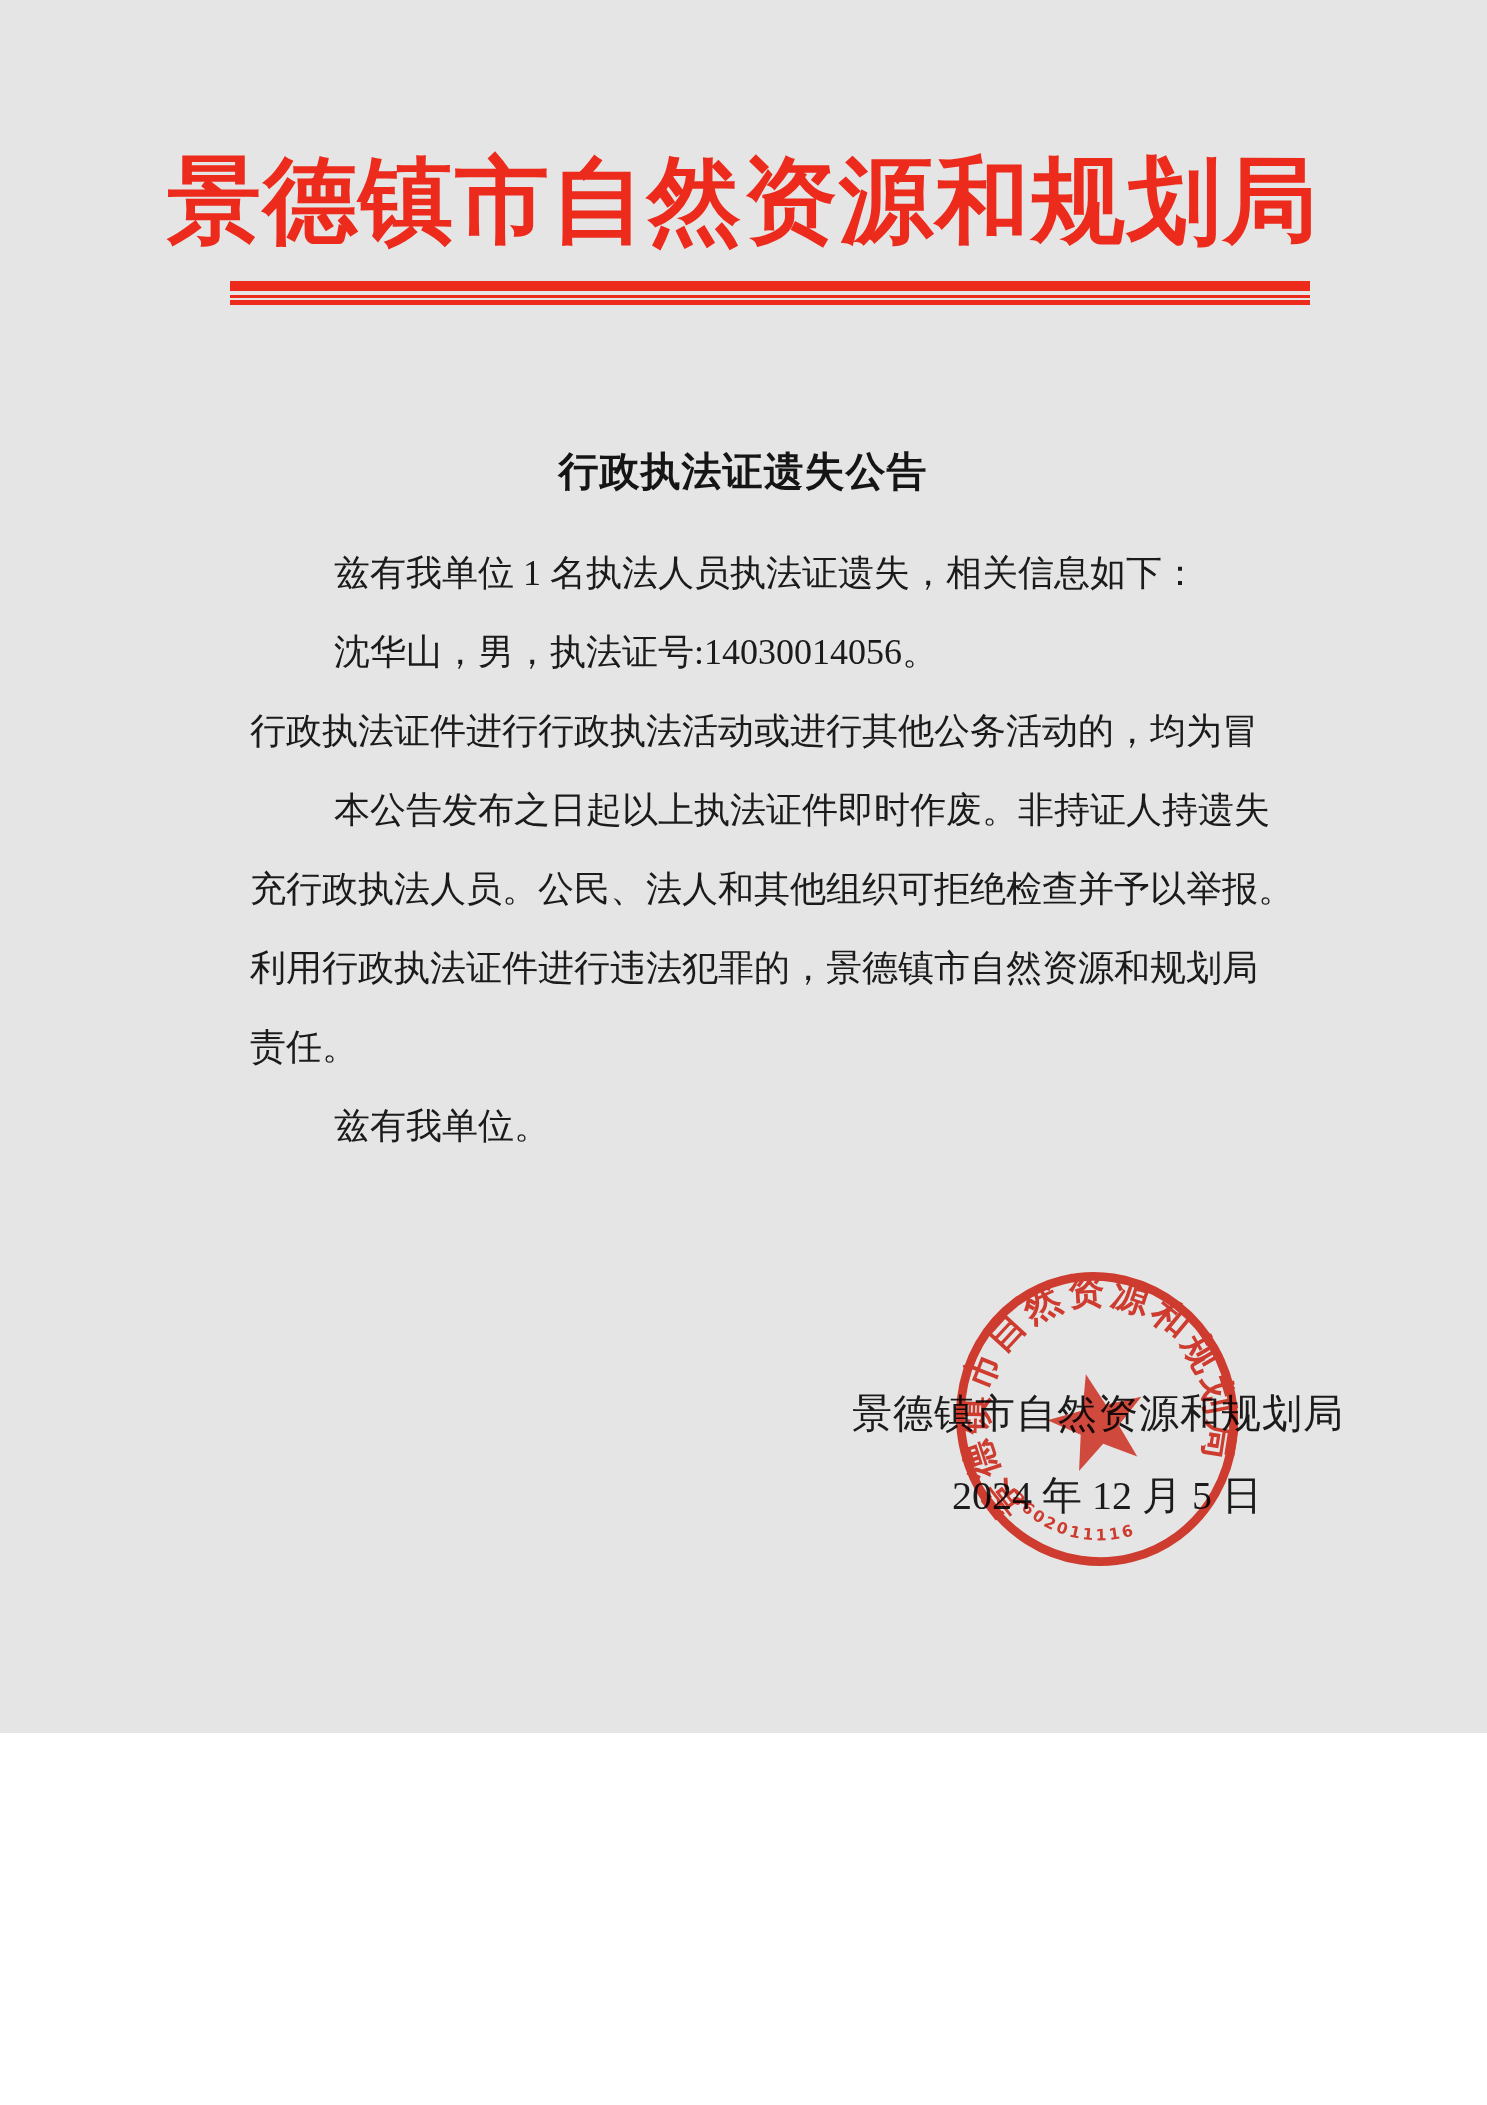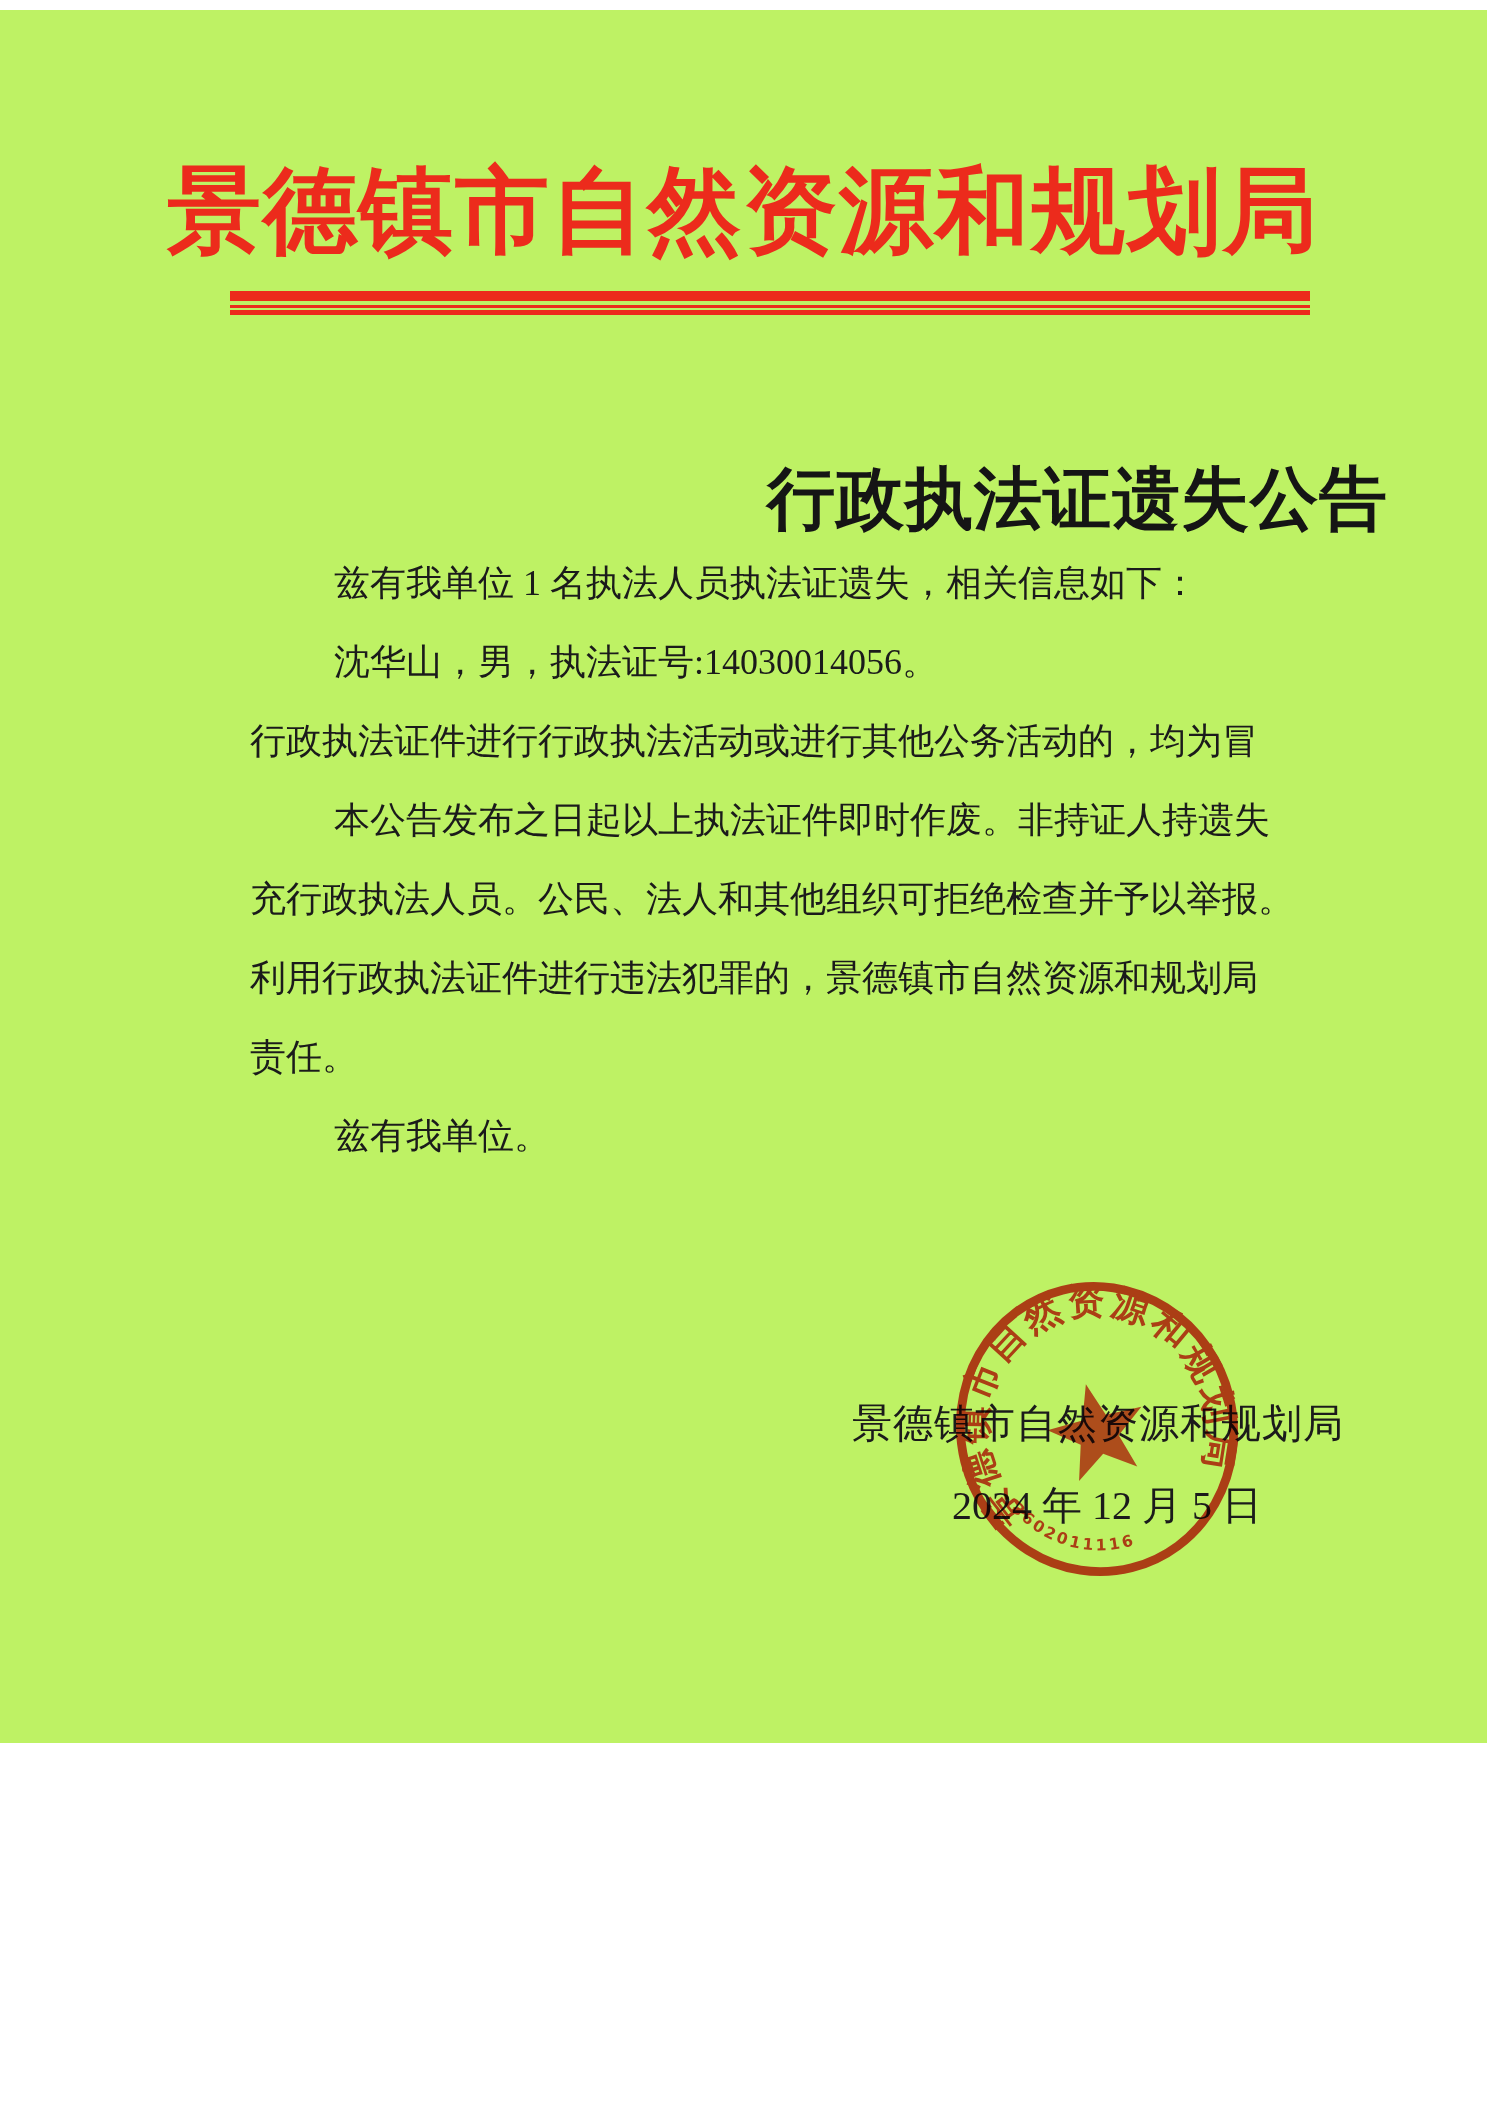--- a/index.html
+++ b/index.html
@@ -4,22 +4,22 @@
 <style>
   html, body {
     margin: 0;
     padding: 0;
     background: #ffffff;
   }
   .page {
     position: relative;
     width: 1487px;
     height: 1733px;
-    margin: 10px auto;
-    background: #bef264;
+    margin: 0 auto;
+    background: #e5e5e5;
     overflow: hidden;
     font-family: "Liberation Serif", "DejaVu Serif", serif;
   }
 
   
   .letterhead {
     position: absolute;
     top: 138px;
     left: 98px;
     width: 1290px;
@@ -41,22 +41,22 @@
   .red-rule .bar-thin  { height: 3px;  background: #ec2b1c; }
   .red-rule .gap-b     { height: 2px;  background: transparent; }
   .red-rule .bar-mid   { height: 5px;  background: #ec2b1c; }
 
   
   .doc-title {
     position: absolute;
     top: 444px;
     left: 98px;
     width: 1290px;
-    text-align: right;
-    font-size: 68px;
+    text-align: center;
+    font-size: 40px;
     font-weight: bold;
     letter-spacing: 1px;
     color: #151515;
     white-space: nowrap;
   }
 
   
   .body-text {
     position: absolute;
     top: 534px;

